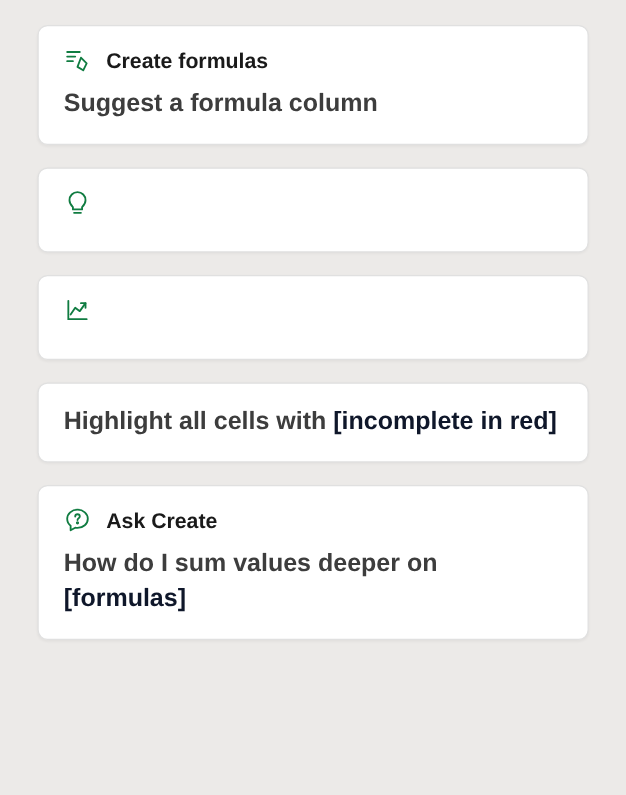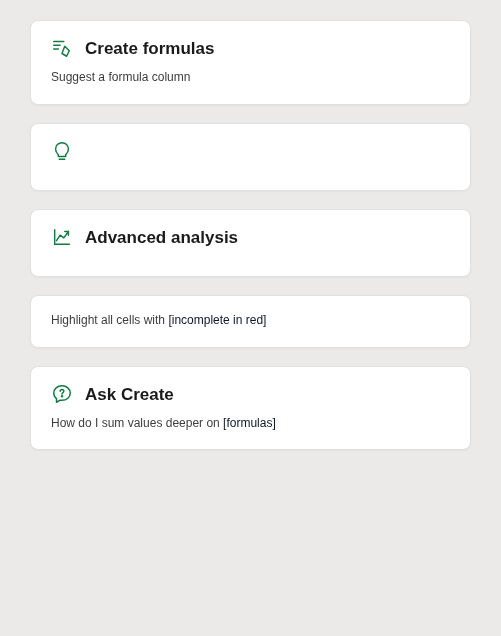--- a/index.html
+++ b/index.html
@@ -40,23 +40,24 @@
     .icon svg {
       width: 22px;
       height: 22px;
     }
     .card-title {
       font-size: 17px;
       font-weight: 600;
       color: #1a1a1a;
     }
     .card-description {
-      font-size: 12px;
+      font-size: 20px;
       color: #3d3d3d;
       line-height: 1.4;
+      font-weight: bold;
     }
     .placeholder {
       color: #0f172a;
     }
   </style>
 </head>
 <body>
 
 <div class="card">
   <div class="card-header">
@@ -88,21 +89,20 @@
 
 <div class="card">
   <div class="card-header">
     <span class="icon">
       <svg viewBox="0 0 24 24" fill="none" stroke="#107C41" stroke-width="1.6">
         <path d="M4 4 L4 20 L20 20" stroke-linecap="round"></path>
         <path d="M6 16 L10 10 L14 13 L19 6" stroke-linecap="round" stroke-linejoin="round"></path>
         <path d="M15 6 L19 6 L19 10" stroke-linecap="round" stroke-linejoin="round"></path>
       </svg>
     </span>
-    <span class="card-title">Advanced analysis</span>
   </div>
 </div>
 
 <div class="card">
   <div class="card-description">
     <span>Highlight all cells with </span><span class="placeholder">[incomplete in red]</span>
   </div>
 </div>
 
 <div class="card">

